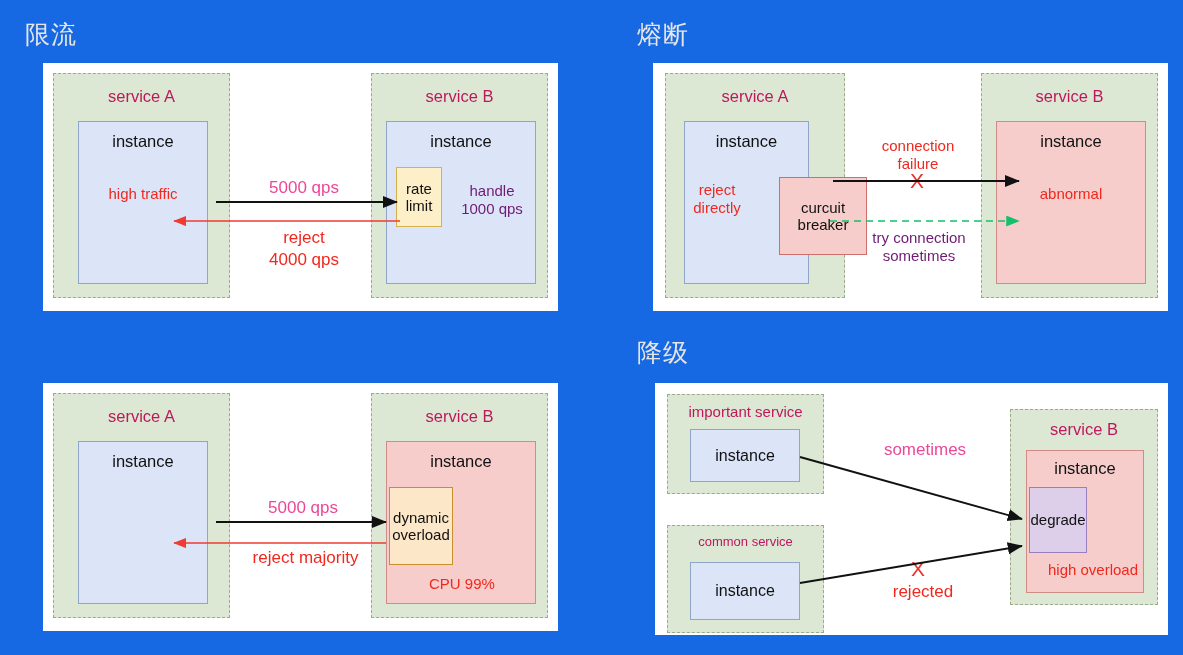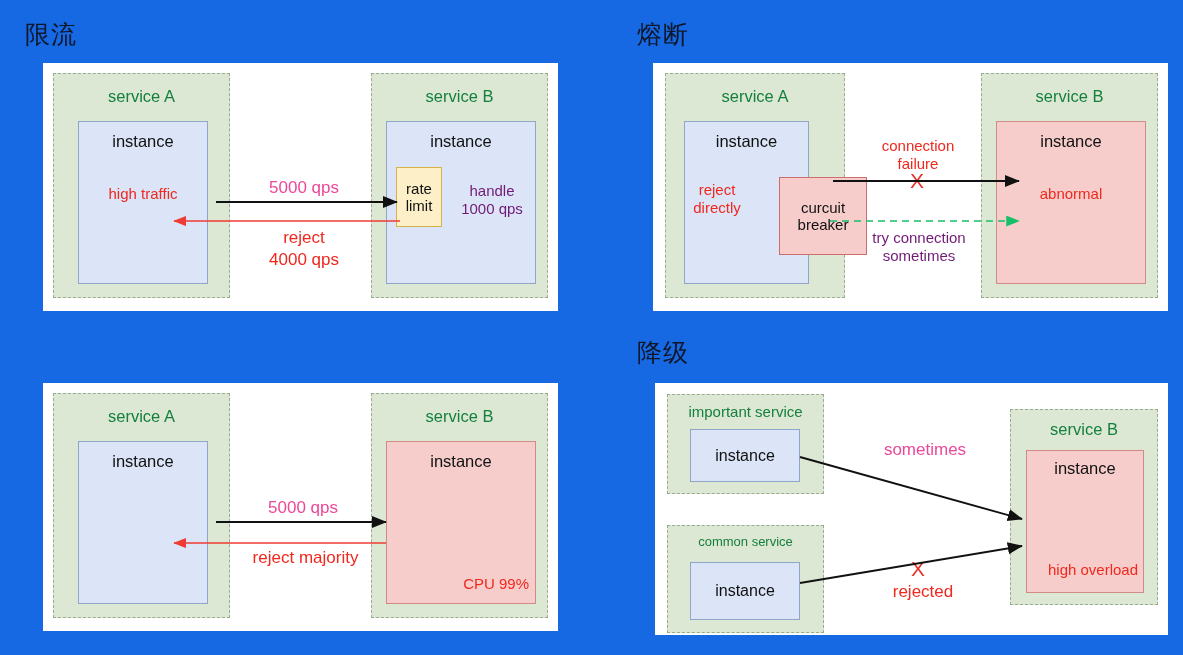--- a/index.html
+++ b/index.html
@@ -6,21 +6,21 @@
   html, body {
     width: 1183px; height: 655px;
     background: #1668e3;
     font-family: "Liberation Sans", sans-serif;
     overflow: hidden;
   }
   .stage { position: relative; width: 1183px; height: 655px; }
 
   .panel-title {
     position: absolute;
-    color: #0f172a;
+    color: #e5e5e5;
     font-size: 25px;
     font-family: Liberation Mono, monospace;
     letter-spacing: 1px;
     white-space: nowrap;
   }
 
   .card {
     position: absolute;
     background: #ffffff;
   }
@@ -29,21 +29,21 @@
   .svcbox {
     position: absolute;
     background: #dce8d4;
     border: 1.5px dashed #9aab8c;
   }
   .svc-label {
     position: absolute;
     left: 0; right: 0;
     text-align: center;
     font-size: 16.5px;
-    color: #15803d;
+    color: #be185d;
     white-space: nowrap;
   }
   .instbox {
     position: absolute;
     background: #dbe5f7;
     border: 1.3px solid #8fa6c9;
   }
   .instbox.red {
     background: #f7cdcb;
     border: 1.3px solid #d08b87;
@@ -199,21 +199,25 @@
       <div class="svc-label" style="top:13px;">service A</div>
       <div class="instbox" style="left:24px; top:47px; width:130px; height:163px;">
         <div class="inst-label" style="top:10px;">instance</div>
       </div>
     </div>
 
     <div class="svcbox" style="left:328px; top:10px; width:177px; height:225px;">
       <div class="svc-label" style="top:13px;">service B</div>
       <div class="instbox red" style="left:14px; top:47px; width:150px; height:163px;">
         <div class="inst-label" style="top:10px;">instance</div>
-        <div class="txt red" style="left:42px; top:133px; width:100px; text-align:right;">CPU 99%</div>
+        <div class="minibox peach" style="left:2px; top:45px; width:64px; height:78px; flex-direction:column;">
+          <span>dynamic</span>
+          <span>overload</span>
+        </div>
+        <div class="txt red" style="left:42px; top:133px; width:100px; text-align:left;">CPU 99%</div>
       </div>
     </div>
 
     <div class="txt black big" style="left:200px; top:115px; width:120px; text-align:center;">5000 qps</div>
     <div class="txt red big" style="left:180px; top:165px; width:165px; text-align:center;">reject majority</div>
   </div>
 
   <div class="panel-title" style="left:637px; top:336px;">降级</div>
 
   <div class="card" style="left:655px; top:383px; width:513px; height:252px;">
@@ -231,20 +235,21 @@
       <div class="svc-label" style="top:8px; font-size:13px;">common service</div>
       <div class="instbox" style="left:22px; top:36px; width:110px; height:58px; display:flex; align-items:center; justify-content:center;">
         <span style="font-size:16px; color:#111;">instance</span>
       </div>
     </div>
 
     <div class="svcbox" style="left:355px; top:26px; width:148px; height:196px;">
       <div class="svc-label" style="top:10px;">service B</div>
       <div class="instbox red" style="left:15px; top:40px; width:118px; height:143px;">
         <div class="inst-label" style="top:8px;">instance</div>
+        <div class="minibox purple" style="left:2px; top:36px; width:58px; height:66px;">degrade</div>
         <div class="txt red" style="left:18px; top:110px; width:96px; text-align:center;">high overload</div>
       </div>
     </div>
 
     <div class="txt black big" style="left:225px; top:57px; width:90px; text-align:center;">sometimes</div>
     <div class="xmark" style="left:256px; top:175px;">X</div>
     <div class="txt red big" style="left:218px; top:199px; width:100px; text-align:center;">rejected</div>
   </div>
 
   <svg class="overlay">

